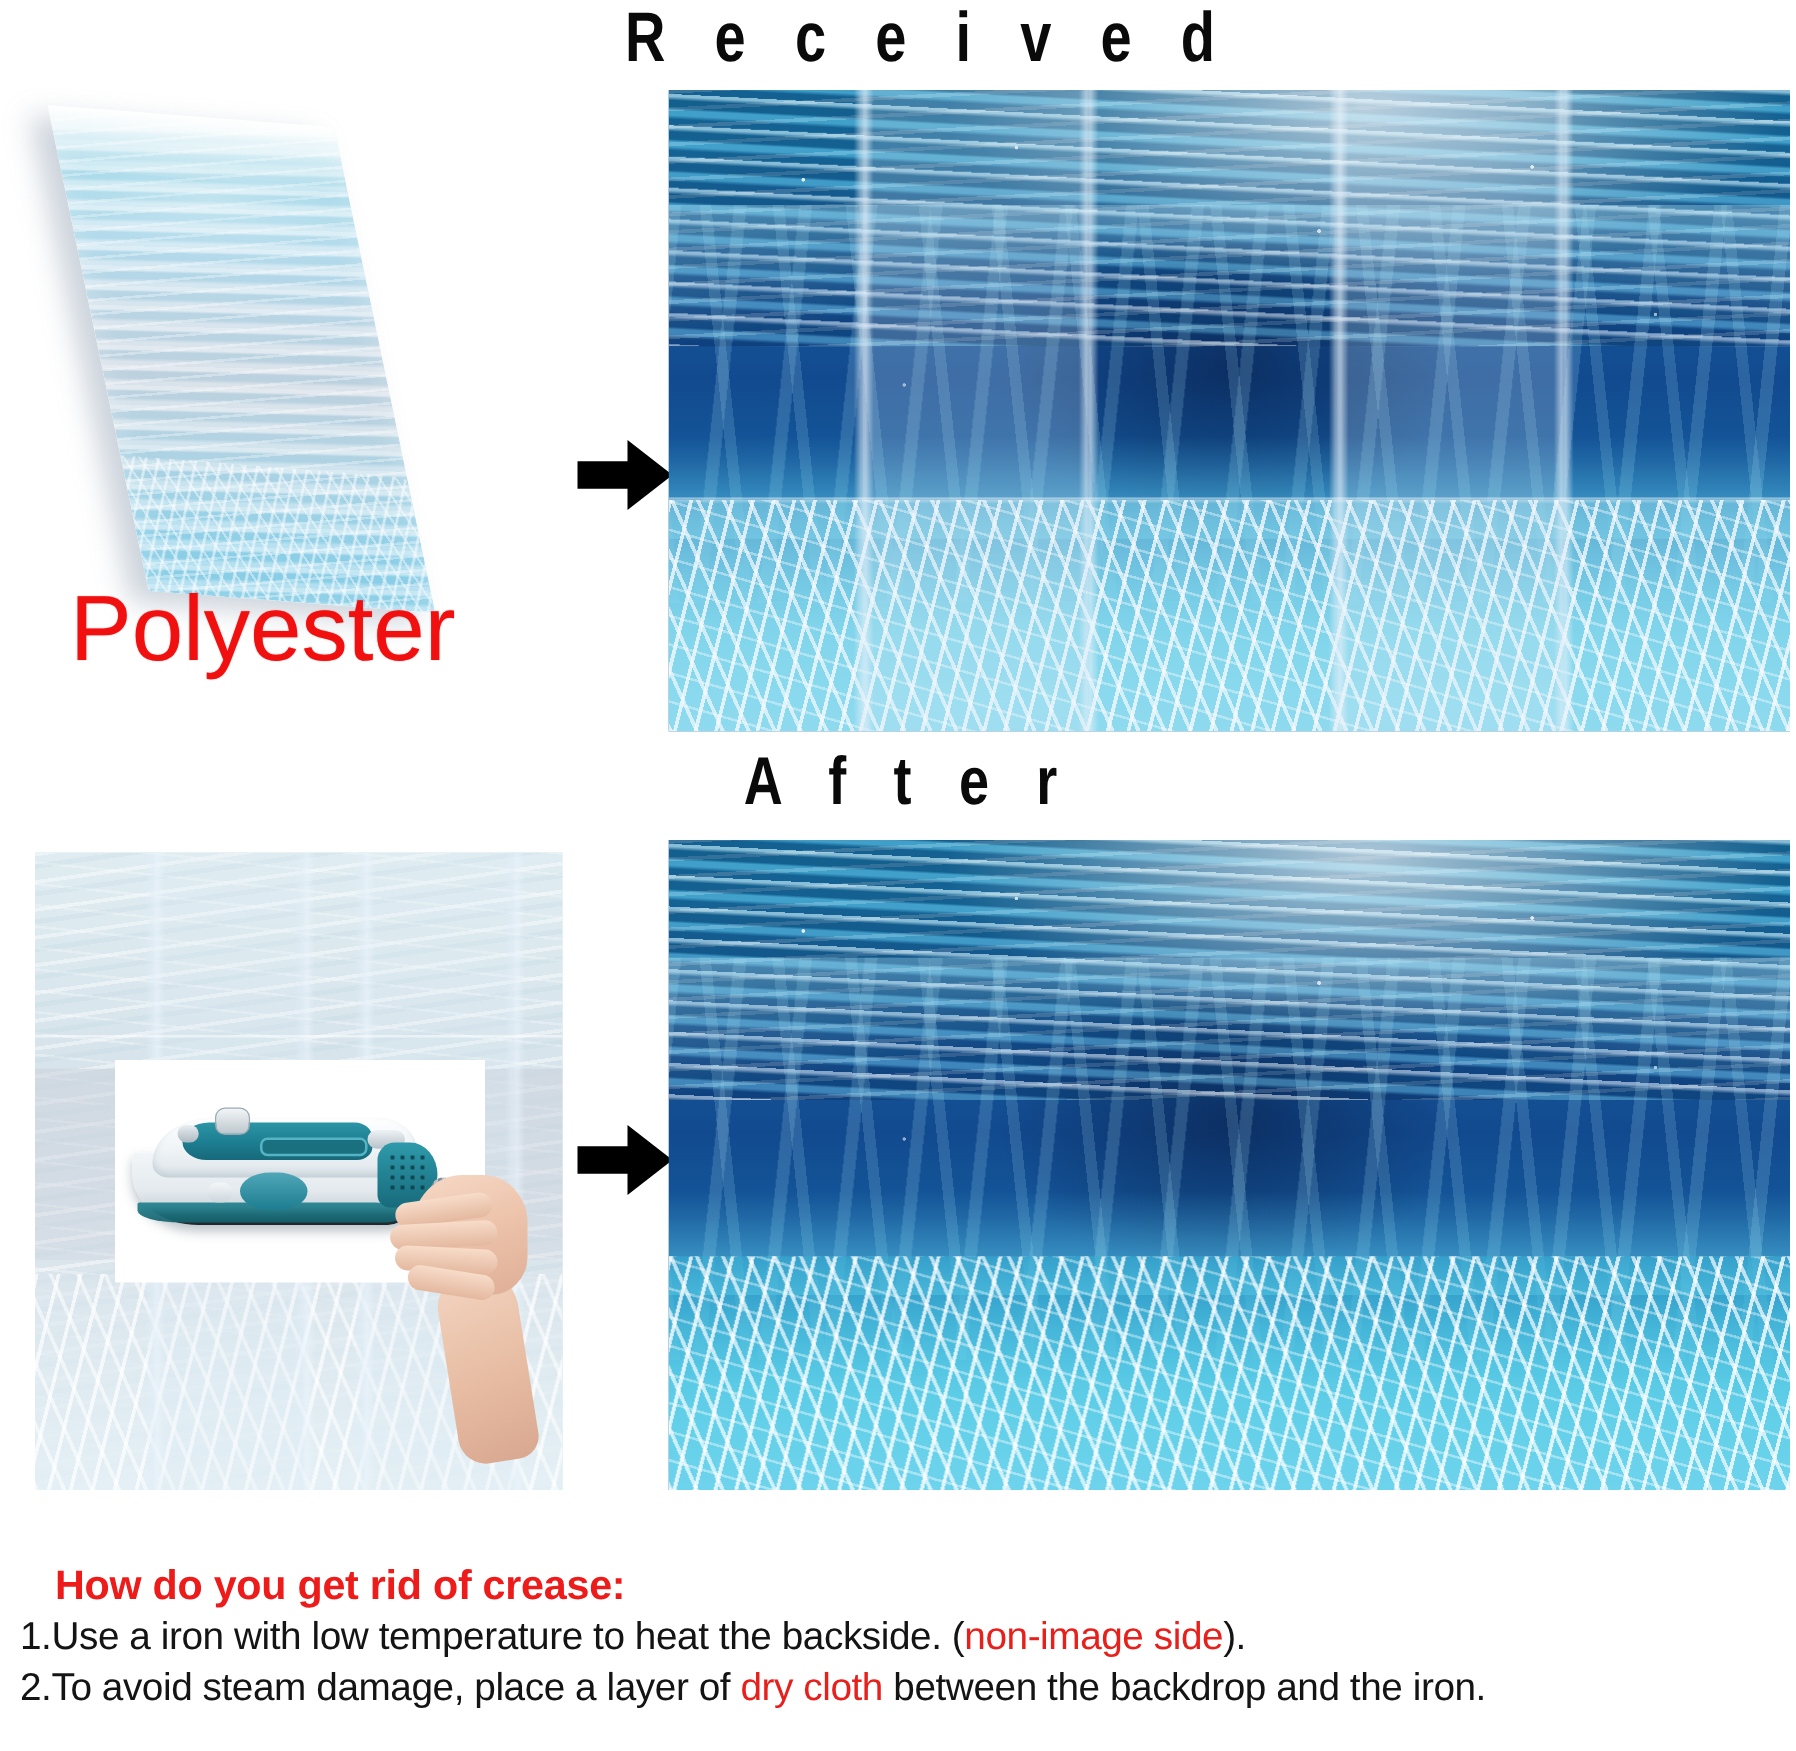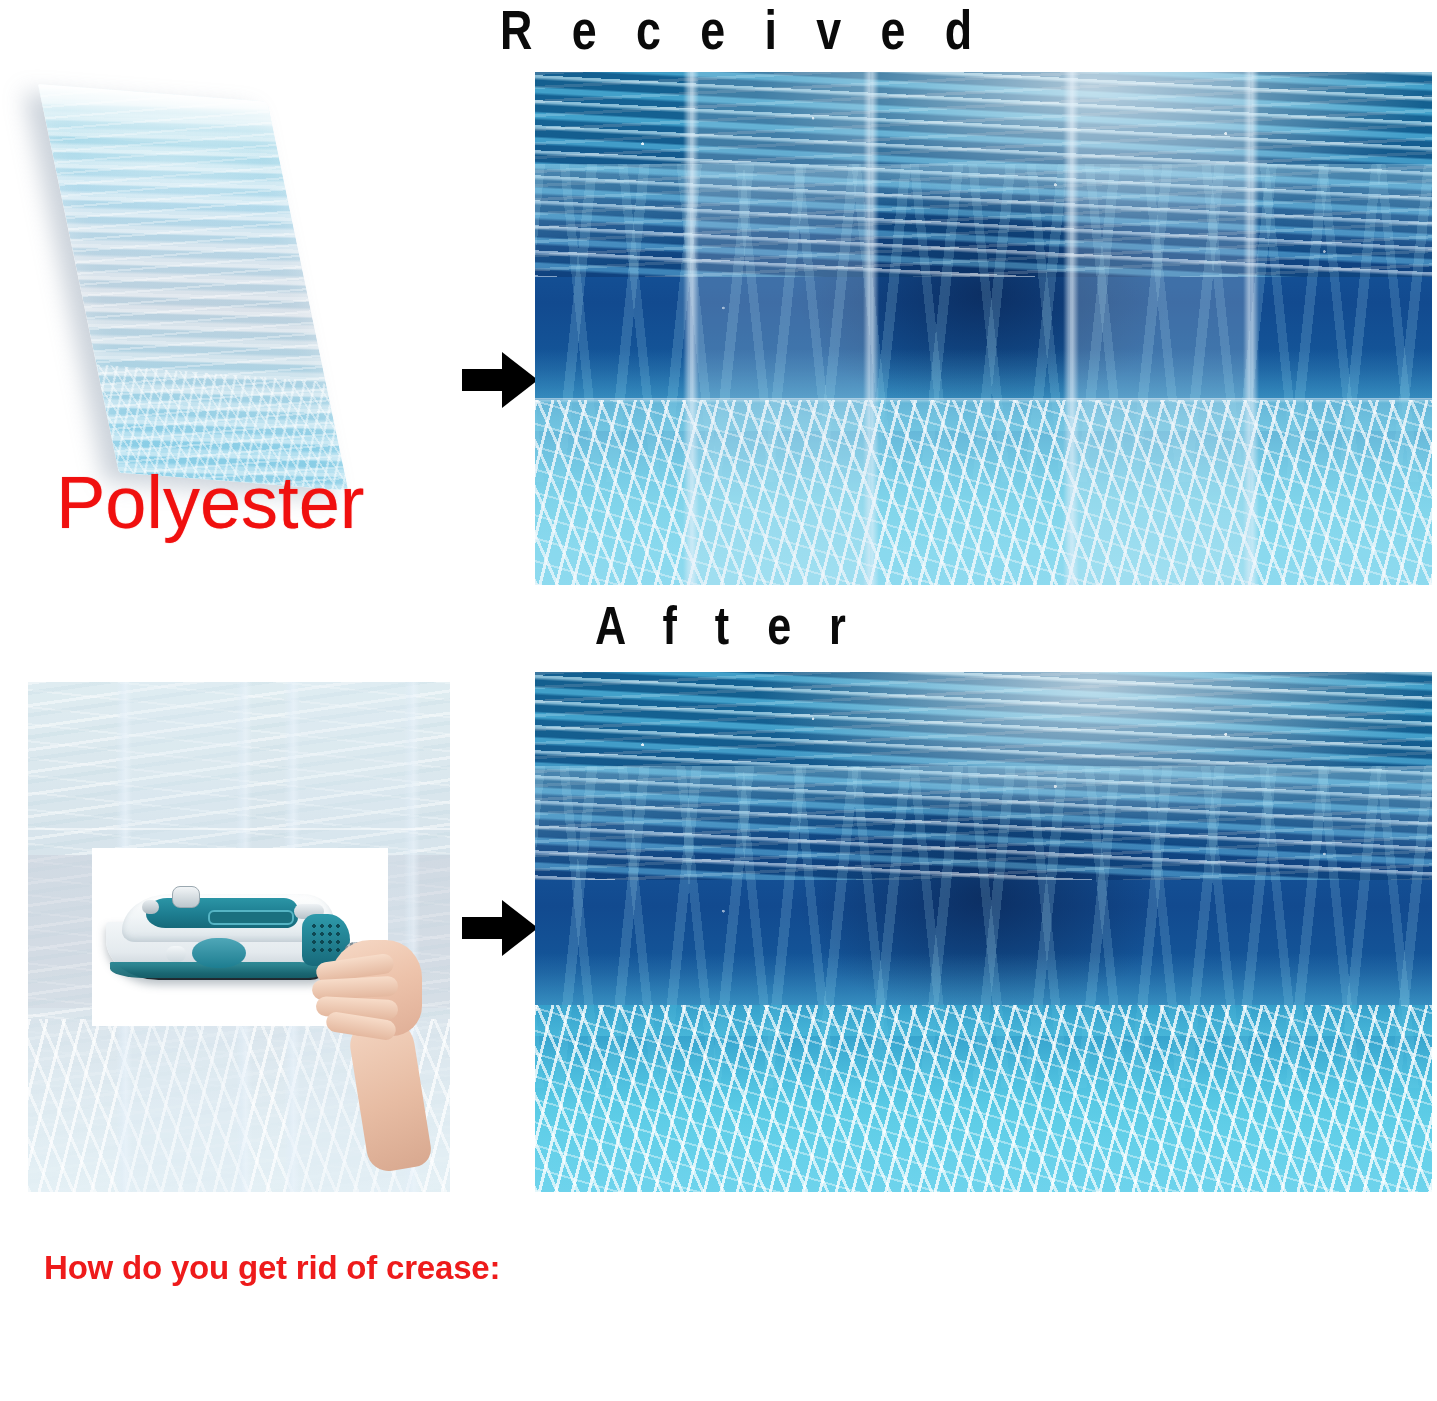--- a/index.html
+++ b/index.html
@@ -429,14 +429,20 @@
   <div class="uw-surface-glow"></div>
   <div class="uw-rays"></div>
   <div class="uw-floor-fade"></div>
   <div class="uw-floor"></div>
   <div class="uw-bubbles"></div>
 </div>
 
 <div id="instructions">
   <div class="inst-title">How do you get rid of crease:</div>
 
-
+  <div class="inst-line">
+    <span>1.Use a iron with low temperature to heat the backside. (</span><span class="red">non-image side</span><span>).</span>
+  </div>
+
+  <div class="inst-line">
+    <span>2.To avoid steam damage, place a layer of </span><span class="red">dry cloth</span><span> between the backdrop and the iron.</span>
+  </div>
 </div>
 
 </body></html>

